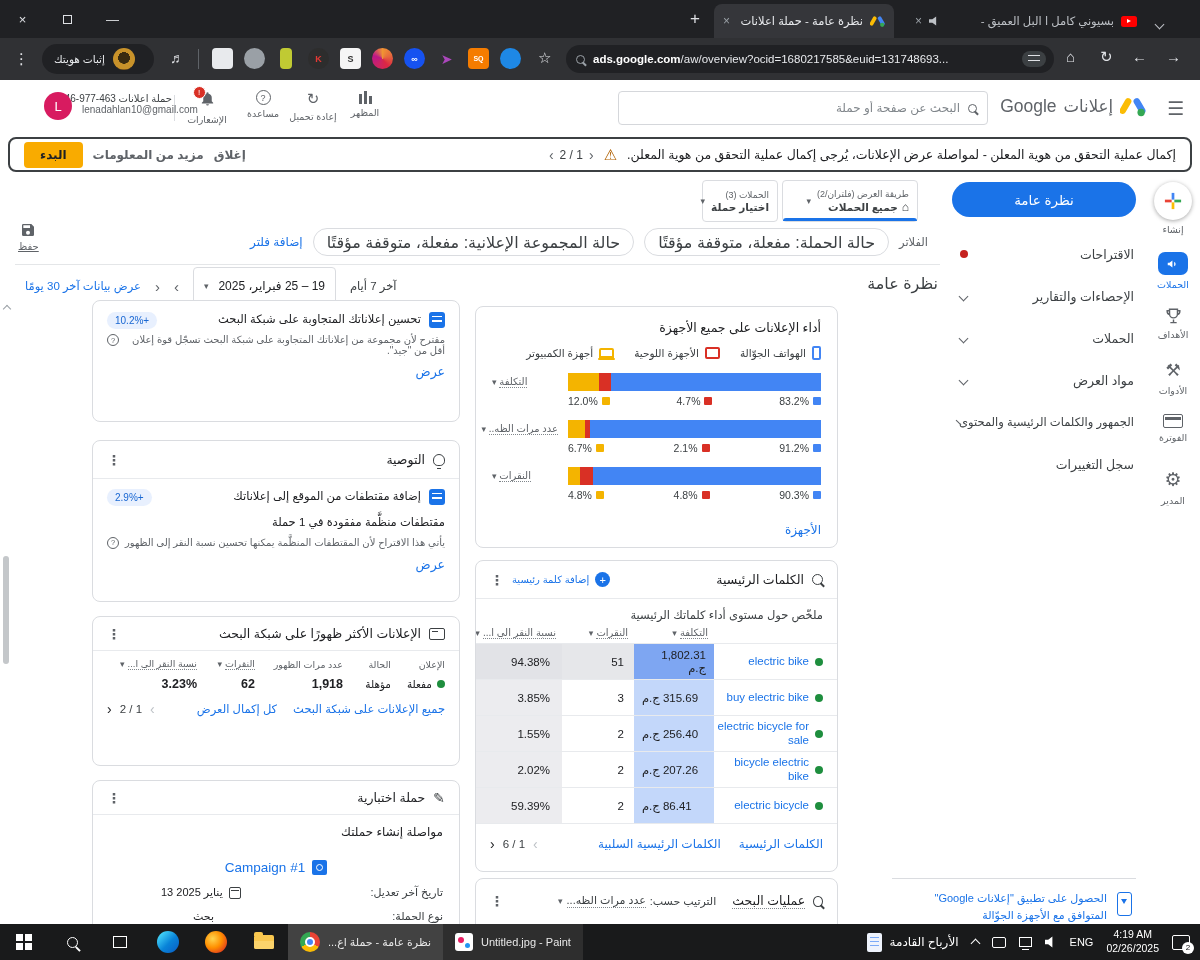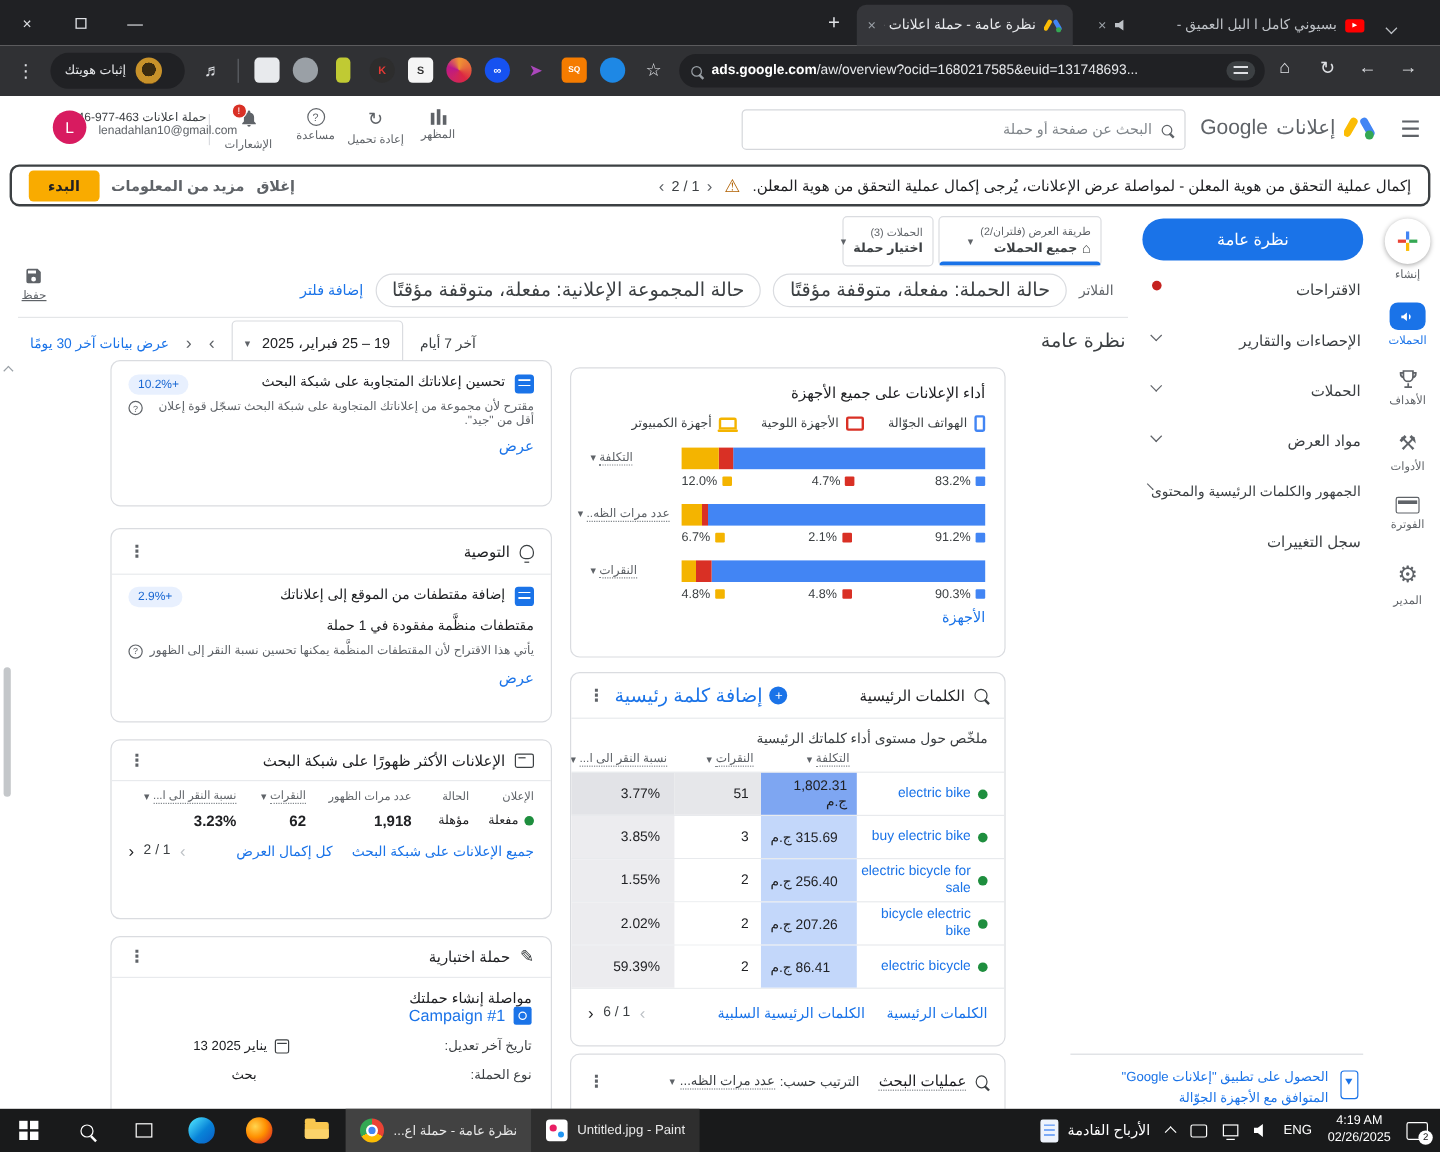--- a/index.html
+++ b/index.html
@@ -91,21 +91,21 @@
 .createbtn{width:38px;height:38px;border-radius:50%;background:#fff;box-shadow:0 1px 4px rgba(0,0,0,.35);display:flex;align-items:center;justify-content:center}
 .campico{width:30px;height:23px;border-radius:7px;background:#1a73e8;display:flex;align-items:center;justify-content:center}
 .railitem.active .rlab{color:#1a73e8}
 .gearg{font-size:19px}.toolsg{font-size:17px}
 .cardic{width:20px;height:14px;border:1.8px solid #5f6368;border-radius:2px;position:relative}
 .cardic::after{content:"";position:absolute;left:1px;right:1px;top:2px;height:3px;background:#5f6368}
 
 
 .subnav{position:absolute;right:54px;top:0;width:200px;height:100%}
 .ovpill{position:absolute;right:10px;top:6px;width:184px;height:35px;background:#1a73e8;border-radius:18px;color:#fff;font-size:13.5px;display:flex;align-items:center;justify-content:center}
-.snitem{position:absolute;right:0;width:200px;height:40px;display:flex;align-items:flex-start;padding:0 12px 0 14px;font-size:12.5px;color:#3c4043}
+.snitem{position:absolute;right:0;width:200px;height:40px;display:flex;align-items:center;padding:0 12px 0 14px;font-size:12.5px;color:#3c4043}
 .snitem .sl{flex:1;white-space:nowrap}
 .snitem .cdown{border-color:#5f6368}
 .reddot{width:8px;height:8px;border-radius:50%;background:#c5221f}
 .snlong{font-size:11.5px}
 .appromo{position:absolute;right:10px;top:702px;width:244px;border-top:1px solid #dadce0;padding:11px 4px 0 0;display:flex;gap:10px;align-items:flex-start}
 .appromo .apt{font-size:11px;color:#1a73e8;line-height:1.5;width:190px}
 .phoneic{width:15px;height:24px;border:1.8px solid #1a73e8;border-radius:3px;position:relative;flex:0 0 auto;margin-top:2px}
 .phoneic::after{content:"";position:absolute;left:2.5px;top:6px;border:3px solid transparent;border-top:5px solid #1a73e8}
 
 
@@ -161,27 +161,27 @@
 .bar-row{display:flex;gap:10px;margin-top:13px;align-items:flex-start}
 .bar-wrap{flex:1}
 .bar{height:18px;display:flex}
 .seg{height:100%}
 .pcts{display:flex;justify-content:space-between;margin-top:4px}
 .pct{display:flex;align-items:center;gap:4px}
 .pct .sw{width:8px;height:8px;border-radius:1px;display:block}
 .pct .pv{font-size:10.5px;color:#3c4043}
 .bar-label{width:66px;padding-top:3px;font-size:10px;color:#5f6368;text-align:left;white-space:nowrap}
 .bar-label .blt{border-bottom:1px dotted #80868b}
-.devlink{margin-top:6px;text-align:right;font-size:12px}
+.devlink{margin-top:22px;text-align:right;font-size:12px}
 
 
 .kwcard{top:384px;height:312px;overflow:hidden}
 .addkw{display:flex;align-items:center;gap:6px}
 .pluscir{width:15px;height:15px;border-radius:50%;background:#1a73e8;color:#fff;font-size:11px;display:flex;align-items:center;justify-content:center}
-.addkw .al{font-size:16px;color:#1a73e8;white-space:nowrap}
+.addkw .al{font-size:10px;color:#1a73e8;white-space:nowrap}
 .kwsub{padding:9px 14px 5px;font-size:11.5px;color:#3c4043}
 .kwgrid{display:grid;grid-template-columns:1fr 80px 72px 86px}
 .kwhead{padding:0 0 4px;align-items:center}
 .kwhead .hc{display:flex;align-items:center;gap:3px;justify-content:flex-start;padding:0 6px;font-size:10px;color:#5f6368;white-space:nowrap}
 .kwhead .hc .ht{border-bottom:1px dotted #80868b}
 .kwrow{height:36px;border-top:1px solid #e8eaed}
 .kwrow>div{display:flex;align-items:center;font-size:11.5px}
 .kwname{padding-right:14px;gap:6px}
 .kwname .kw{color:#1a73e8;text-align:right;line-height:1.15}
 .gdot{width:8px;height:8px;border-radius:50%;background:#1e8e3e;flex:0 0 auto}
@@ -237,21 +237,21 @@
 .tavals{margin-top:7px}
 .tavals>div{font-size:10.5px;color:#202124;display:flex;align-items:center;gap:5px}
 .tavals .num{font-size:12.5px;font-weight:bold}
 .talinks{display:flex;align-items:center;gap:16px;padding:10px 14px 0}
 .talinks .fl{font-size:11.5px;color:#1a73e8;white-space:nowrap}
 
 .dcard{top:604px;height:158px}
 .pencil{font-size:14px;color:#3c4043}
 .dbody{padding:10px 16px 0}
 .dsub{font-size:12px;color:#202124;text-align:right}
-.camprow{margin-top:0;display:flex;align-items:center;gap:7px;justify-content:flex-start}
+.camprow{margin-top:21px;display:flex;align-items:center;gap:7px;justify-content:center}
 .campic2{width:15px;height:15px;background:#1a73e8;border-radius:2px;position:relative}
 .campic2::after{content:"";position:absolute;left:4px;top:3.5px;width:5px;height:5px;border:1.6px solid #fff;border-radius:50%}
 .campname{font-size:13.5px;color:#1a73e8}
 .drow{margin-top:11px;display:flex;align-items:center}
 .drow .dl{font-size:11px;color:#3c4043}
 .drow .dvg{display:flex;align-items:center;gap:6px;margin-right:auto;margin-left:52px}
 .calic{width:12px;height:12px;border:1.5px solid #3c4043;border-radius:2px;position:relative}
 .calic::after{content:"";position:absolute;left:1px;right:1px;top:2px;height:1.5px;background:#3c4043}
 .dval{font-size:11px;color:#202124;direction:ltr;unicode-bidi:embed}
 
@@ -662,21 +662,21 @@
         </div>
     </div>
     <div>
       <div class="kwgrid kwrow">
         <div class="kwname">
             <span class="gdot"></span>
             <span class="kw">electric bike</span>
           </div>
         <div class="kcost">1,802.31 ج.م</div>
         <div class="kclicks">51</div>
-        <div class="kctr">3.77%</div>
+        <div class="kctr">94.38%</div>
       </div>
       <div class="kwgrid kwrow">
         <div class="kwname">
             <span class="gdot"></span>
             <span class="kw">buy electric bike</span>
           </div>
         <div class="kcost">315.69 ج.م</div>
         <div class="kclicks">3</div>
         <div class="kctr">3.85%</div>
       </div>

